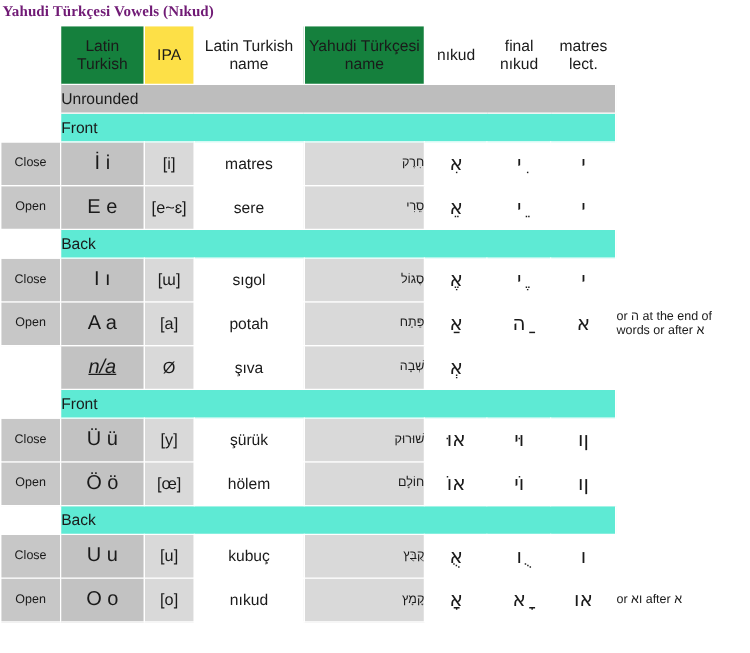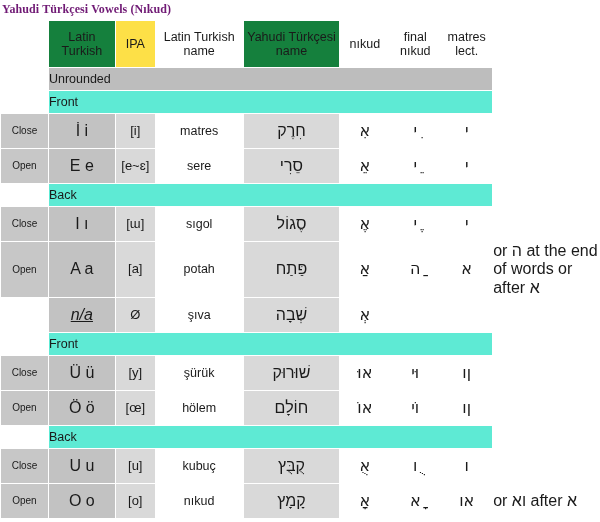--- a/index.html
+++ b/index.html
@@ -86,36 +86,35 @@
     text-align: center;
     font-size: 13px;
   }
   .ltn {
     background: #ffffff;
     text-align: center;
     font-size: 12.5px;
   }
   .ytn {
     background: #d9d9d9;
-    text-align: center;
-    font-size: 16px;
+    font-size: 10px;
     direction: rtl;
   }
   .heb {
     background: #ffffff;
     text-align: center;
     font-size: 16px;
     direction: rtl;
     font-family: "DejaVu Sans", sans-serif;
   }
   .note {
     background: #ffffff;
     border-color: #ffffff !important;
     text-align: left;
-    font-size: 16px;
+    font-size: 10px;
     padding-left: 6px;
     line-height: 1.35;
   }
   .spacer {
     background: #ffffff;
     border-color: #ffffff !important;
   }
   .row-data td { height: 34px; }
 </style>
 </head>

